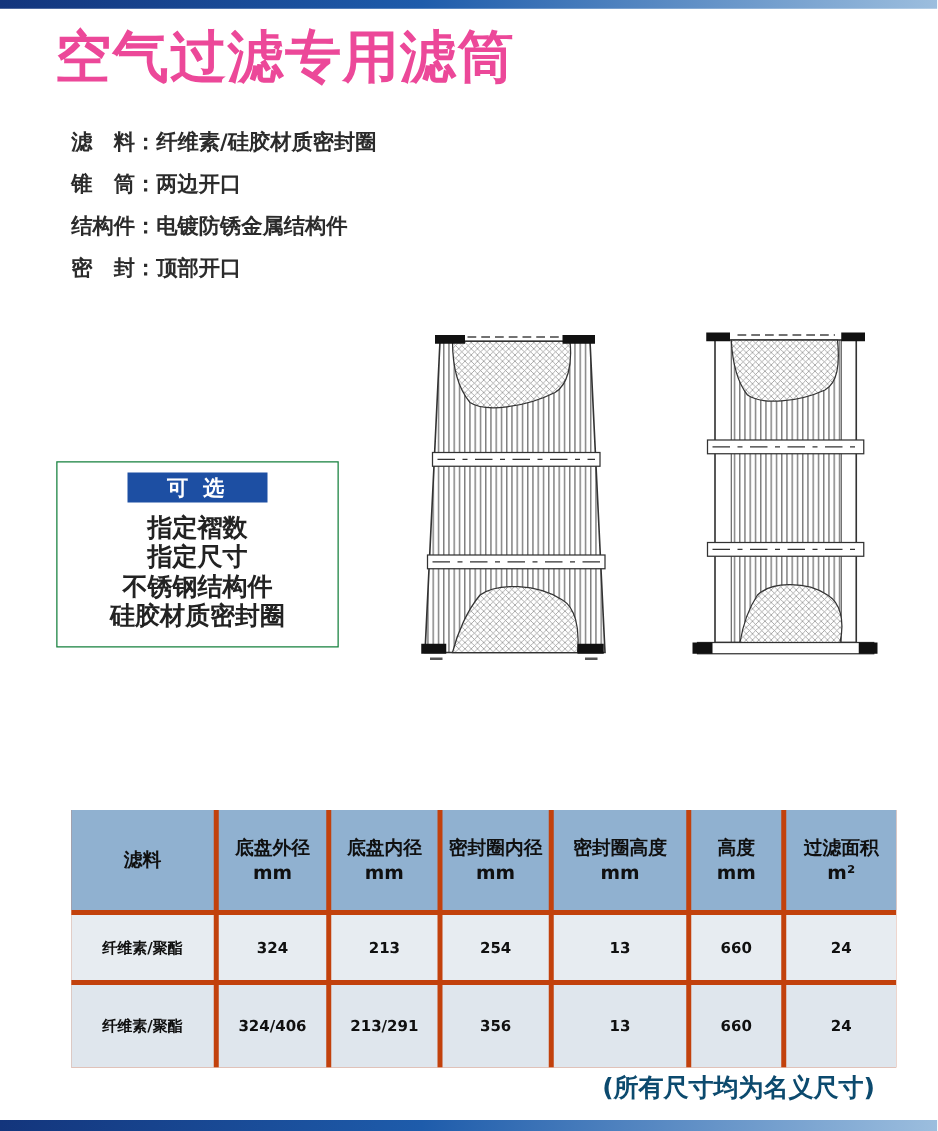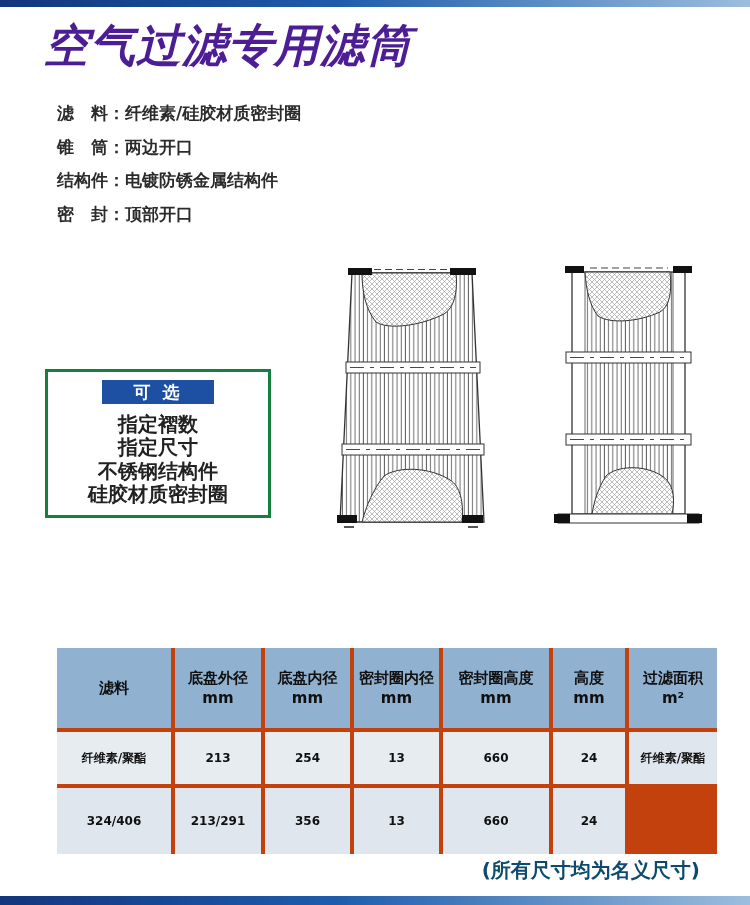--- a/index.html
+++ b/index.html
@@ -3,27 +3,27 @@
 <meta charset="utf-8">
 <style>
   html,body{margin:0;padding:0;background:#fff;}
   .page{position:relative;width:750px;height:905px;background:#ffffff;overflow:hidden;
         font-family:"DejaVu Sans","Liberation Sans",sans-serif;}
   .accent{position:absolute;left:0;width:100%;
           background:linear-gradient(90deg,#13357c 0%,#1e5cab 45%,#9cbede 100%);}
   .accent.top{top:0;height:7px;}
   .accent.bottom{bottom:0;height:9px;}
   .title{position:absolute;left:44px;top:16px;font-size:45px;font-weight:bold;
-         color:#4c1d95;letter-spacing:1px;white-space:nowrap;font-style:italic;}
+         color:#ec4899;letter-spacing:1px;white-space:nowrap;}
   .specs{position:absolute;left:46px;top:86px;list-style:none;margin:11px;padding:0;
          font-size:17px;font-weight:bold;color:#2b2b2b;}
   .specs li{height:33.5px;display:flex;align-items:center;white-space:nowrap;}
   .spec-label{white-space:pre;}
   .opt-box{position:absolute;left:45px;top:369px;width:226px;height:149px;
-           border:3px solid #15803d;box-sizing:border-box;text-align:center;background:#fff;}
+           border:1px solid #15803d;box-sizing:border-box;text-align:center;background:#fff;}
   .opt-band{width:112px;height:24px;margin:8px auto 0;background:#1d4fa3;color:#ffffff;
             font-size:17px;font-weight:bold;letter-spacing:3px;
             display:flex;align-items:center;justify-content:center;}
   .opt-items{margin-top:9px;font-size:20px;font-weight:bold;color:#222222;line-height:23.4px;}
   .figure{position:absolute;}
   .spec-table{position:absolute;left:45px;top:648px;display:grid;
               grid-template-columns:114px 86px 85px 85px 106px 72px 88px;
               grid-template-rows:80px 52px 66px;gap:4px;background:#c2410c;margin-left:12px;}
   .th{background:#90b1d0;display:flex;flex-direction:column;align-items:center;
       justify-content:center;font-size:15px;font-weight:bold;color:#101010;
@@ -155,20 +155,21 @@
     <div class="th">
       <span>高度</span>
       <span>mm</span>
     </div>
     <div class="th">
       <span>过滤面积</span>
       <span>m²</span>
     </div>
 
     <div class="td r1">纤维素/聚酯</div>
+    <div class="td r1">324</div>
     <div class="td r1">213</div>
     <div class="td r1">254</div>
     <div class="td r1">13</div>
     <div class="td r1">660</div>
     <div class="td r1">24</div>
 
     <div class="td r2">纤维素/聚酯</div>
     <div class="td r2">324/406</div>
     <div class="td r2">213/291</div>
     <div class="td r2">356</div>

